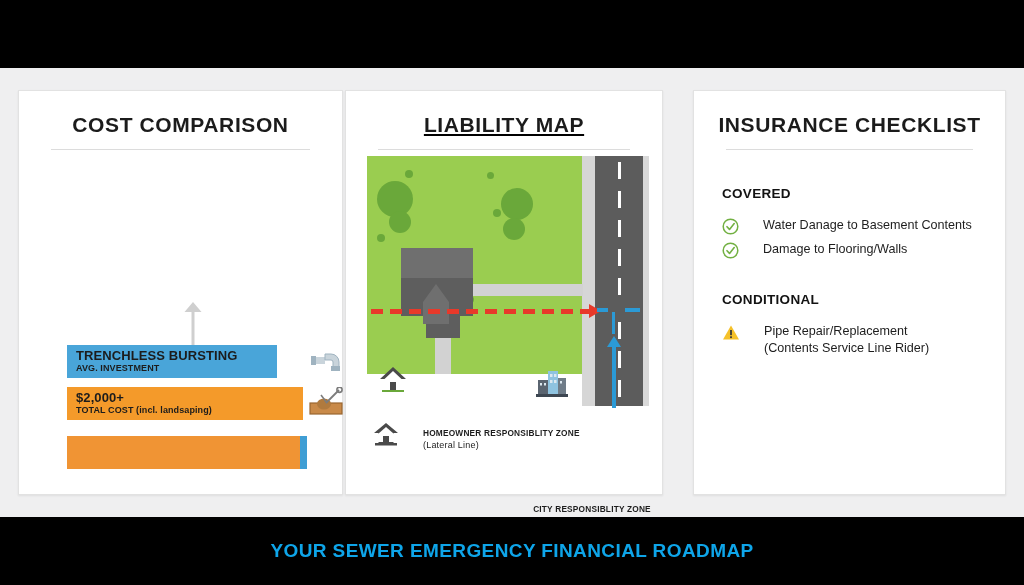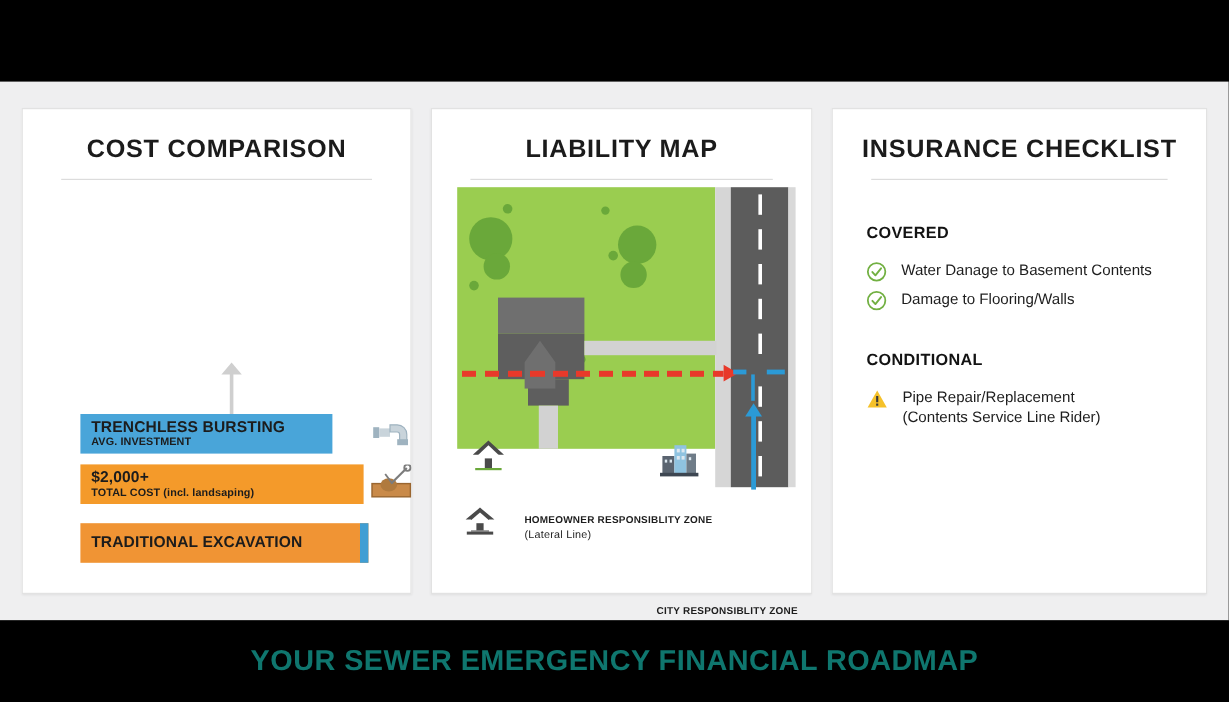--- a/index.html
+++ b/index.html
@@ -9,37 +9,37 @@
     font-family: "Liberation Sans", sans-serif;
     overflow: hidden;
   }
   #stage { position: relative; width: 1024px; height: 585px; background: #000; }
 
   
   .bar-top { position:absolute; left:0; top:0; width:1024px; height:68px; background:#000; }
   .bar-bottom { position:absolute; left:0; bottom:0; width:1024px; height:68px; background:#000;
                 display:flex; align-items:center; justify-content:center; }
   .footer-text {
-    color:#0f766e; font-size:24px; font-weight:bold; letter-spacing:0.4px;
+    color:#0ea5e9; font-size:19px; font-weight:bold; letter-spacing:0.4px;
     font-family:"Liberation Sans", sans-serif;
   }
 
   .canvas {
     position:absolute; left:0; top:68px; width:1024px; height:449px;
     background:#efeff0;
   }
 
   
   .card {
     position:absolute; top:22px; height:405px;
     background:#fff; border:1px solid #e2e2e2;
     box-shadow:0 1px 2px rgba(0,0,0,0.07);
   }
   #card-cost { left:18px; width:325px; }
-  #card-map  { left:359px; width:318px; }
+  #card-map  { left:345px; width:318px;text-decoration:underline; }
   #card-ins  { left:693px; width:313px; }
 
   .card-title {
     text-align:center; font-size:21px; font-weight:bold; color:#1b1b1b;
     letter-spacing:0.6px; margin-top:22px;
   }
   .title-rule { height:1px; background:#dcdcdc; margin:12px 32px 0 32px; }
 
   
   .arrow-up { position:absolute; left:163px; top:208px; width:22px; height:46px; }
@@ -85,21 +85,21 @@
     color:#1d1d1d; line-height:1.35; letter-spacing:0.2px; }
   .map-cap-1 .sub { font-weight:normal; font-size:9px; }
   .map-cap-2 { position:absolute; left:150px; top:348px; width:150px; text-align:center;
     font-size:8.3px; font-weight:bold; color:#1d1d1d; line-height:1.35; letter-spacing:0.2px; }
   .map-cap-2 .sub { font-weight:normal; font-size:9px; }
 
   
   .sec-head { position:absolute; left:28px; font-size:13.5px; font-weight:bold; color:#131313; letter-spacing:0.3px;}
   #h-covered { top:95px; }
   #h-cond { top:201px; }
-  .chk-row { position:absolute; left:28px; display:flex; align-items:flex-start; gap:12px; }
+  .chk-row { position:absolute; left:28px; display:flex; align-items:flex-start; gap:24px; }
   .chk-text { font-size:12.6px; color:#1d1d1d; line-height:1.35; }
   .chk-ico { flex:0 0 auto; margin-top:1px; }
 </style>
 </head>
 <body>
 
 <div id="stage">
 
   <div class="bar-top"></div>
 
@@ -133,21 +133,20 @@
 
       <svg class="bar-icon" id="icon-dig" viewBox="0 0 34 30">
         <rect x="1" y="16" width="32" height="11" fill="#c98a49" stroke="#9a6630" stroke-width="1.2"></rect>
         <ellipse cx="15" cy="17" rx="7" ry="5.5" fill="#b07a3e"></ellipse>
         <path d="M30 3 L17 16" stroke="#7c7c7c" stroke-width="1.8"></path>
         <circle cx="30.5" cy="2.8" r="2.6" fill="none" stroke="#7c7c7c" stroke-width="1.6"></circle>
         <path d="M12 8 L18 16" stroke="#7c7c7c" stroke-width="1.5"></path>
       </svg>
 
       <div class="bar" id="bar3">
-        <div class="bar-label-lg">TRADITIONAL EXCAVATION</div>
         <div class="bar3-cap"></div>
       </div>
     </div>
 
     <div class="card" id="card-map">
       <div class="card-title">LIABILITY MAP</div>
       <div class="title-rule"></div>
 
       <div class="map-wrap">
         <div class="lawn"></div>

